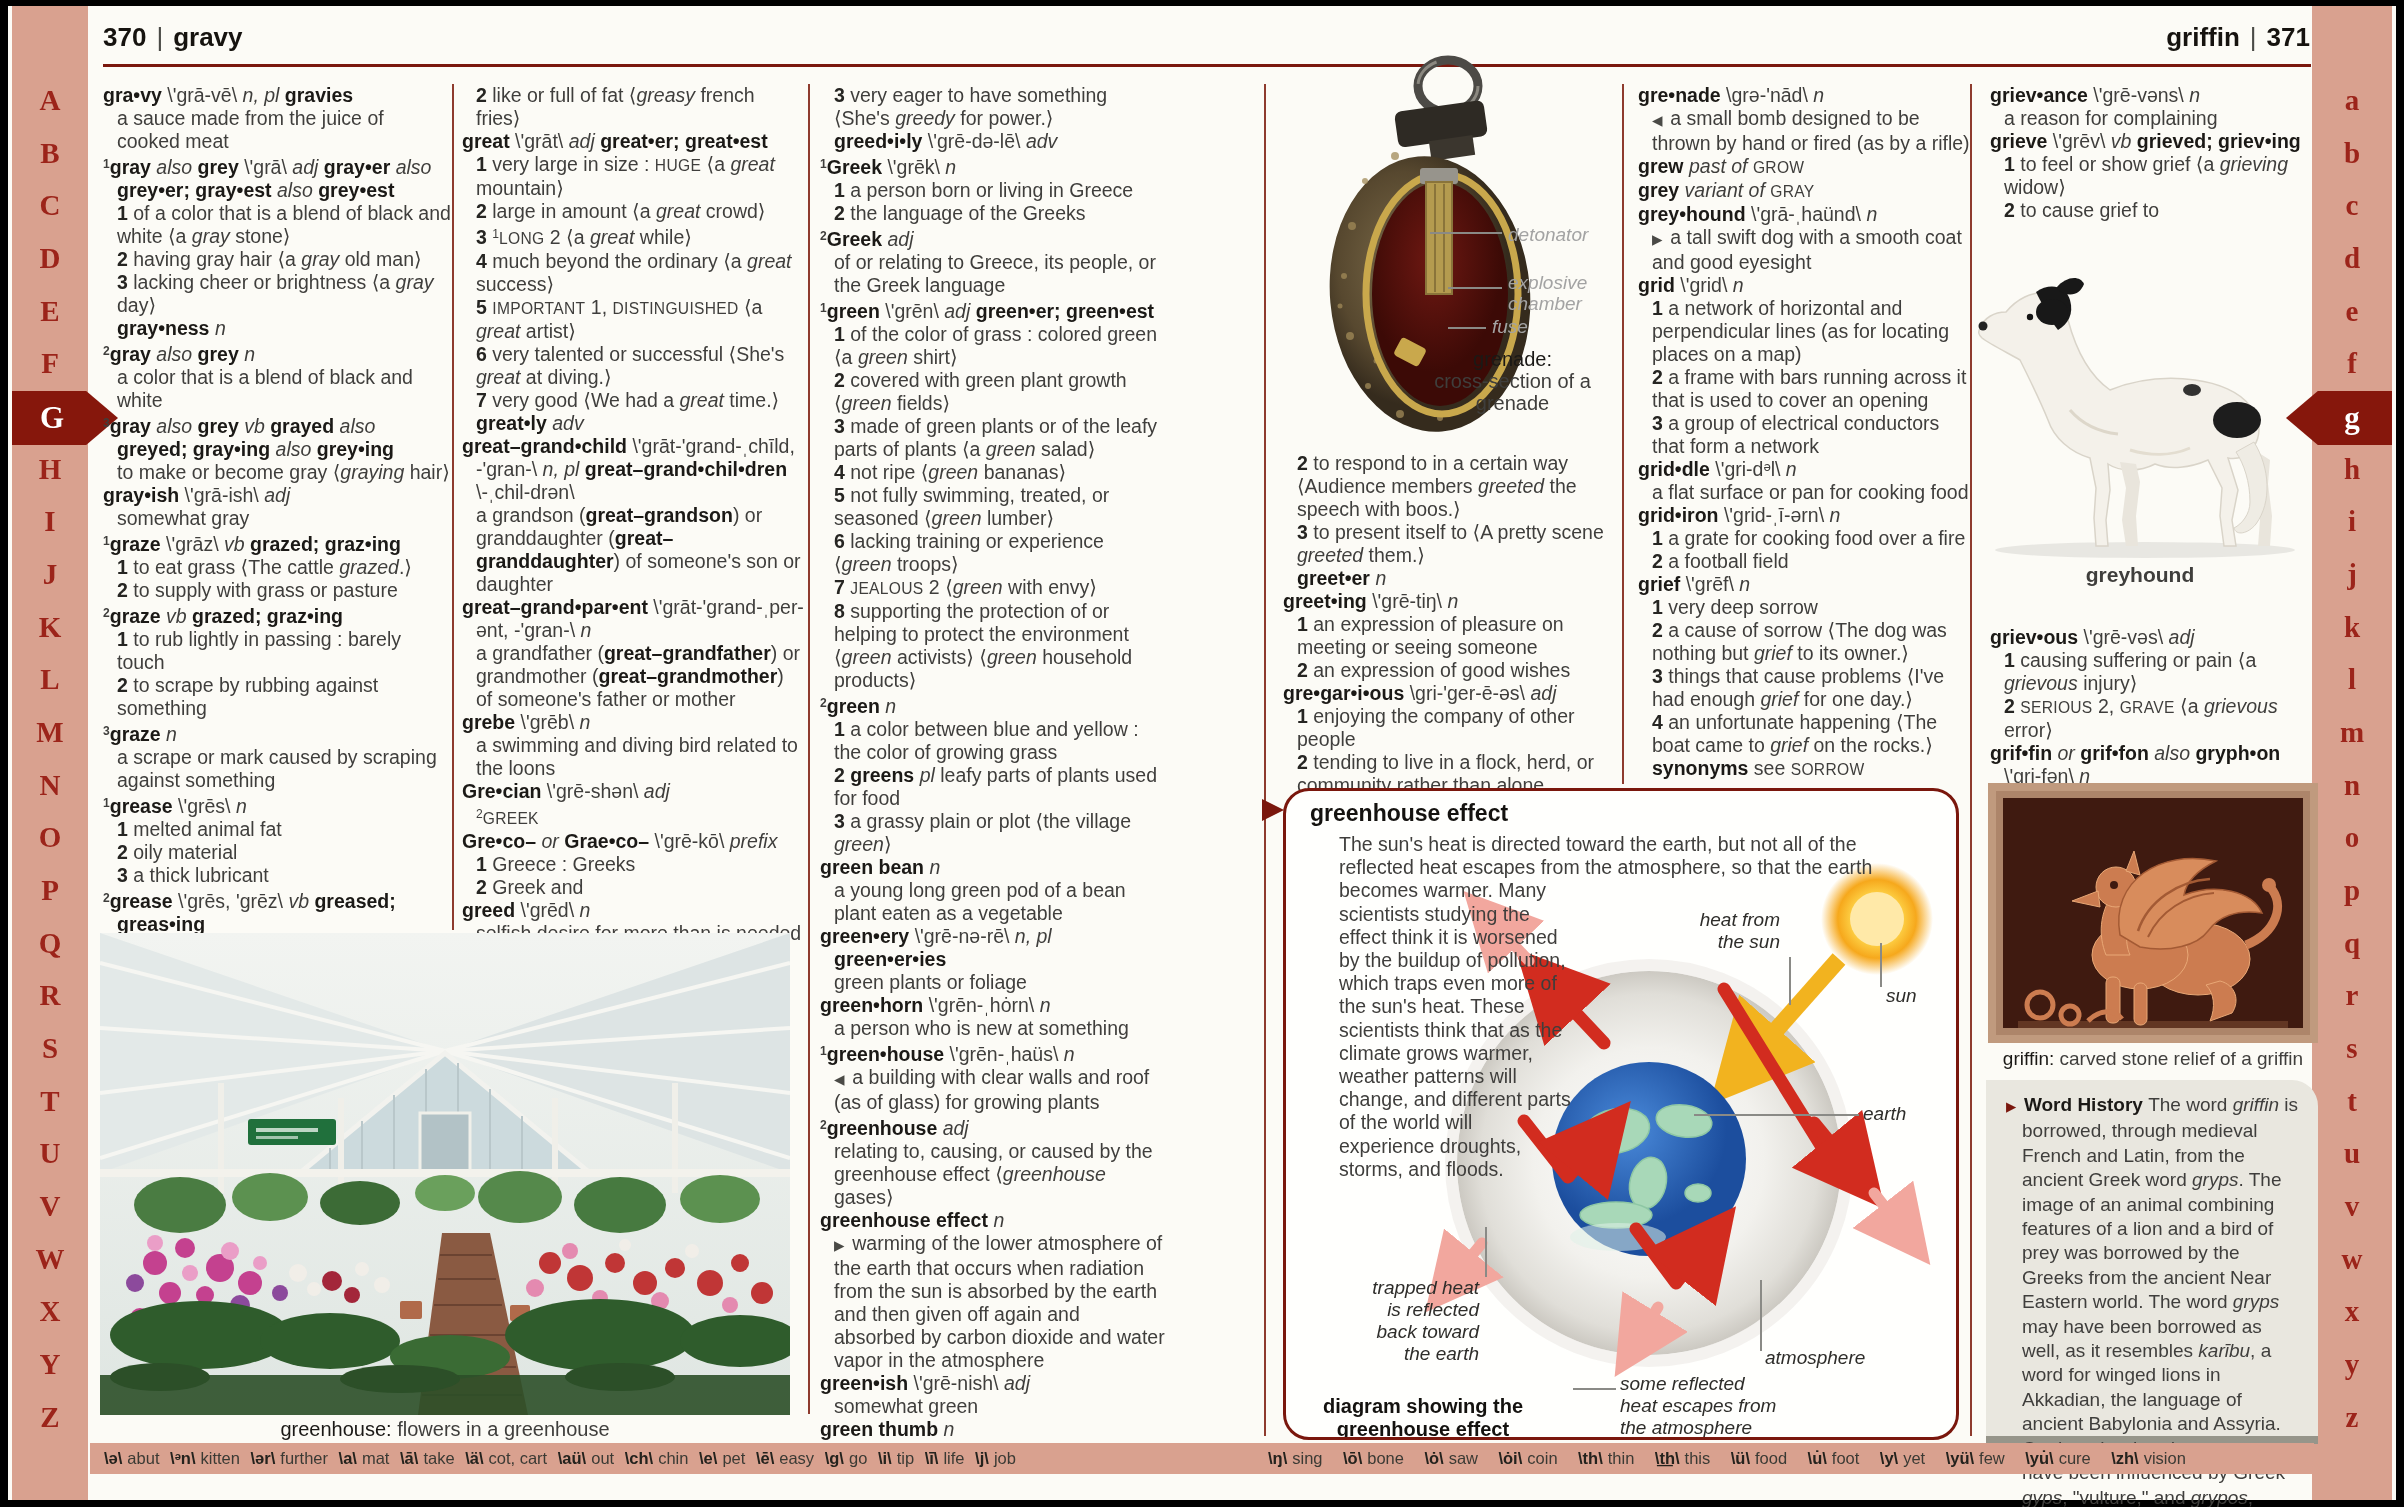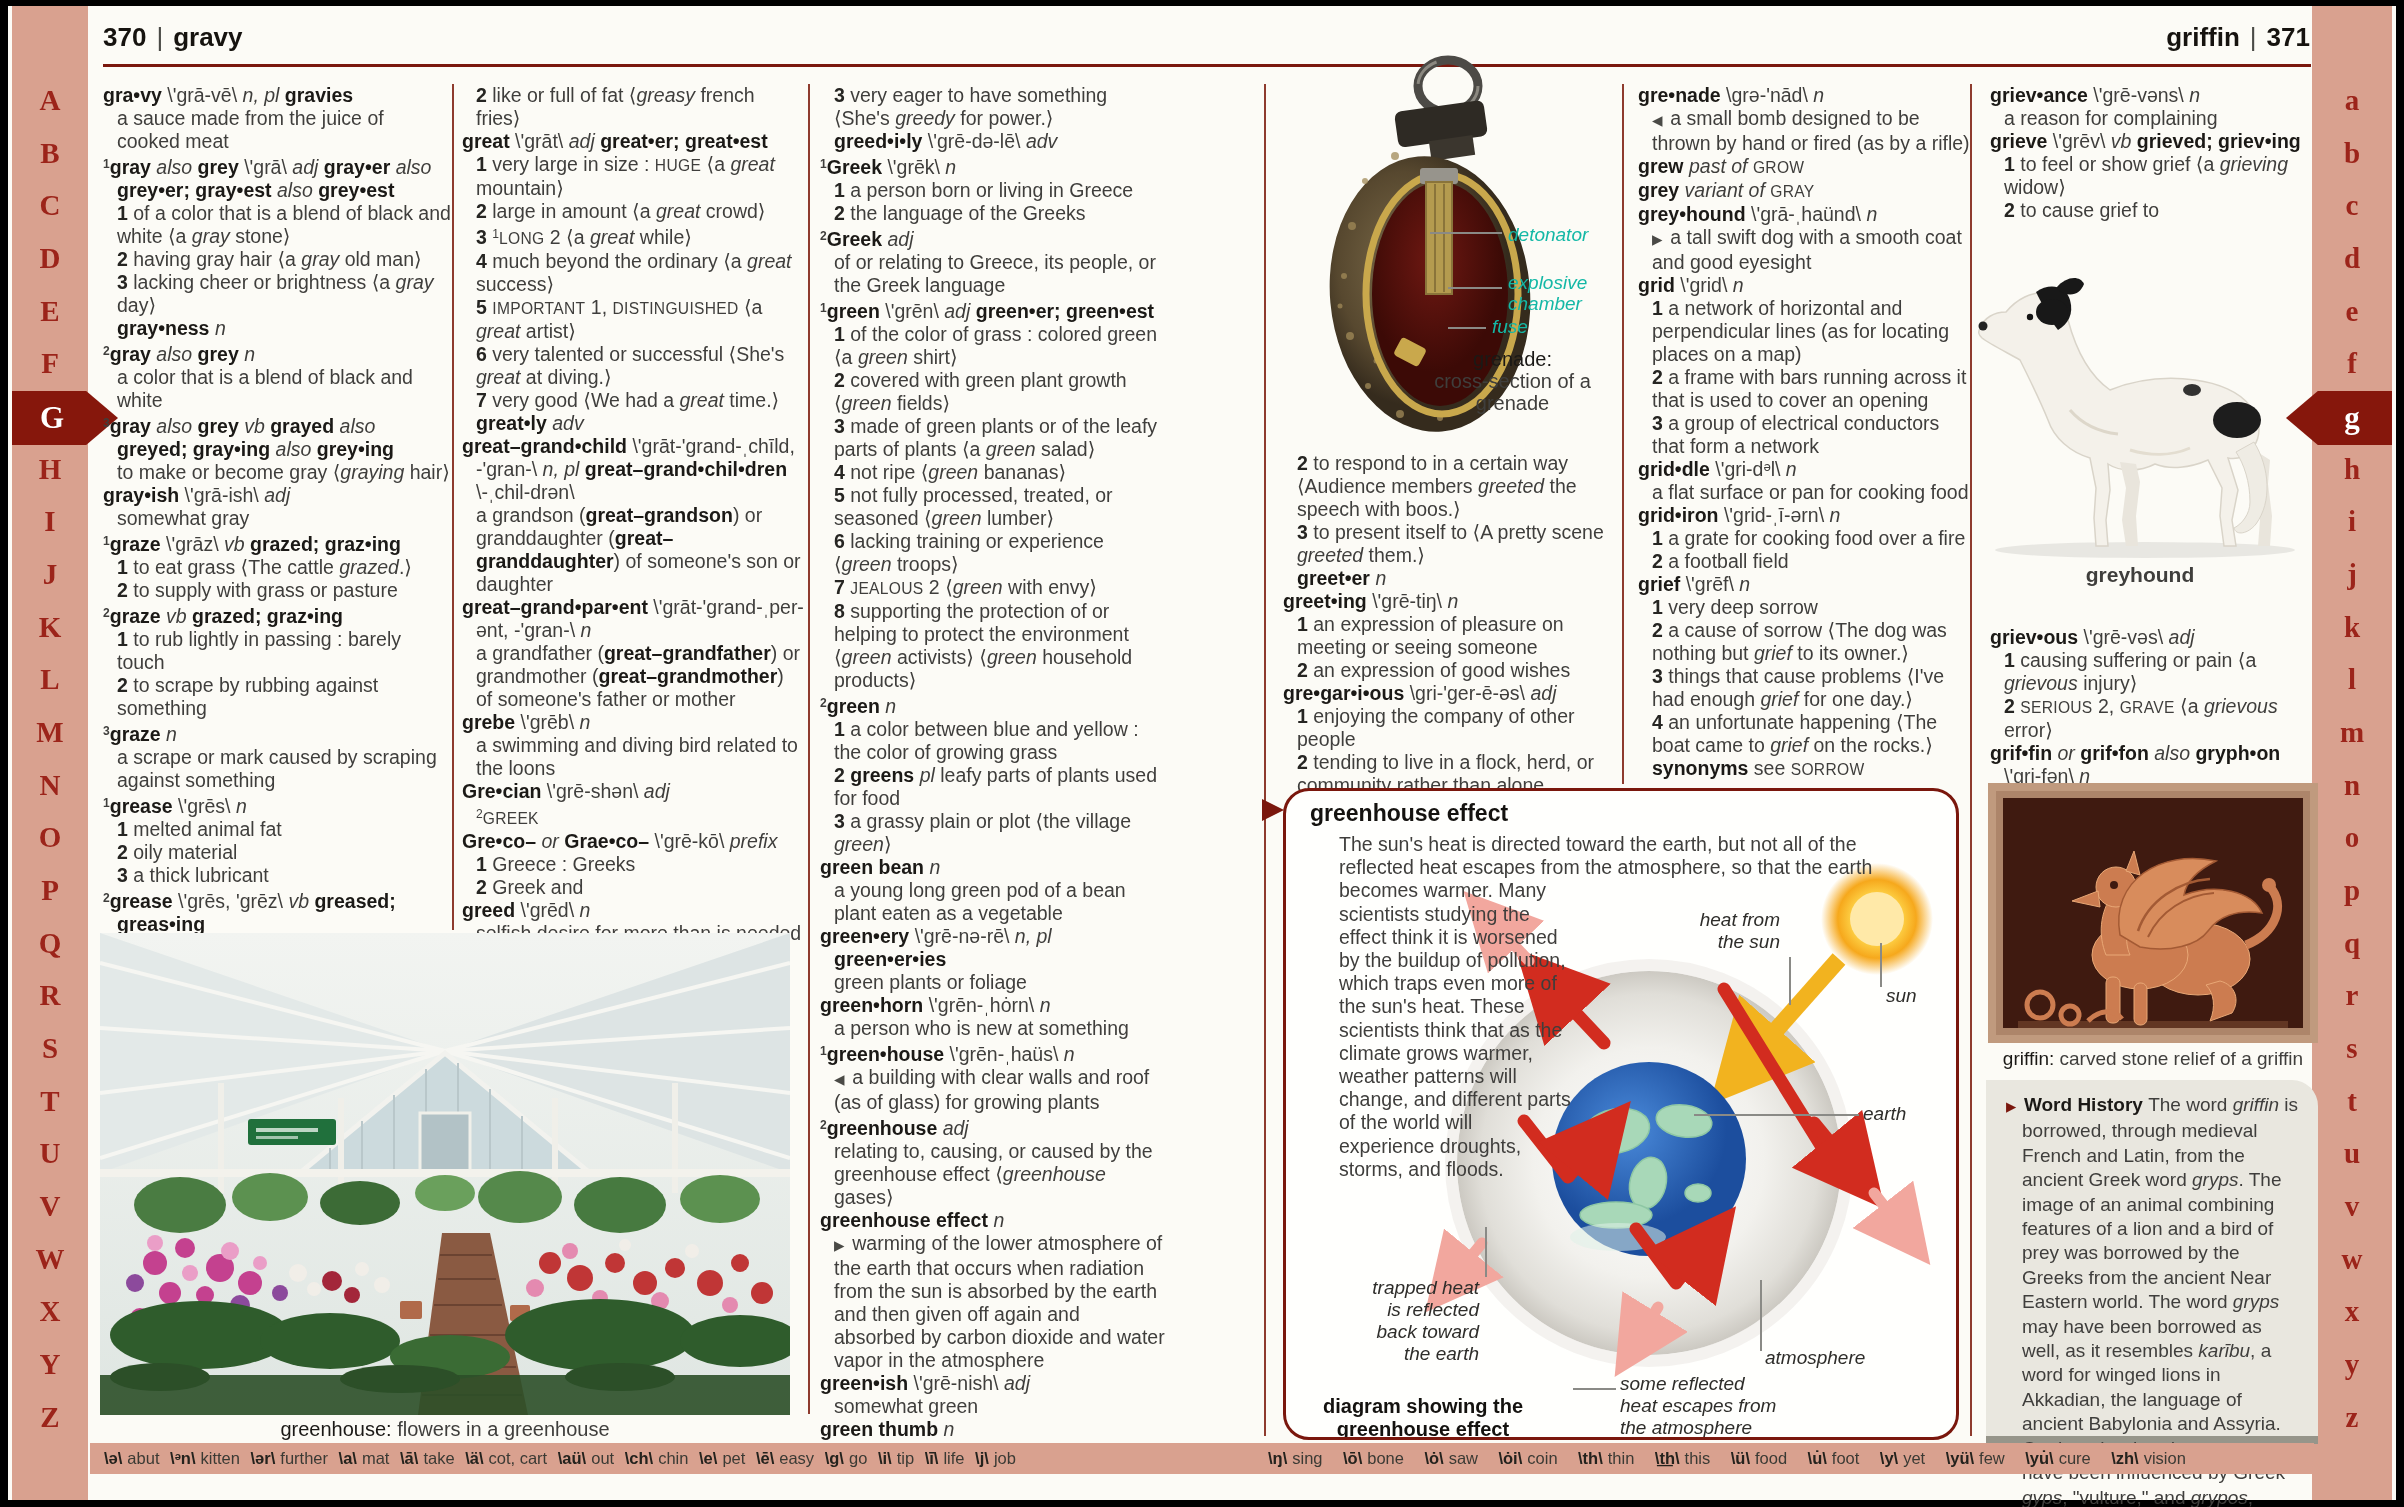--- a/index.html
+++ b/index.html
@@ -52,21 +52,21 @@
   .run-trir{font-size:0.7em;color:#7a170d;letter-spacing:2px;}
 
   
   .vdiv{position:absolute;width:2px;background:#8e3b2e;}
 
   
   .fig{position:absolute;}
   .figcap{position:absolute;text-align:center;font-size:20px;line-height:22px;color:#3f3e3c;}
   .figcap .run-h{font-weight:normal;}
   .prewrap{white-space:pre-line;}
-  .glabel{position:absolute;font-style:italic;font-size:19px;line-height:21px;color:#14b8a6;white-space:pre-line;}
+  .glabel{position:absolute;font-style:italic;font-size:19px;line-height:21px;color:#a3a3a3;white-space:pre-line;}
 
   
   #ghbox{position:absolute;left:1283px;top:788px;width:676px;height:652px;background:#fffffd;
          border:3.5px solid #7a170d;border-radius:26px;box-sizing:border-box;}
   #ghbox-marker{position:absolute;left:1262px;top:799px;width:0;height:0;
          border-left:22px solid #7a170d;border-top:11px solid transparent;border-bottom:11px solid transparent;}
   #ghbox .inner{position:absolute;inset:0;overflow:hidden;border-radius:22px;}
   #ghbox-title{position:absolute;left:24px;top:9px;font-size:23px;font-weight:bold;color:#14120f;z-index:3;}
   #ghbox-para{position:absolute;left:24px;top:42px;width:556px;font-size:19.5px;line-height:23.2px;z-index:2;margin-left:29px;}
   #ghbox-para .carve{float:right;width:322px;height:520px;
@@ -244,21 +244,21 @@
       <div class="blk blk-e"><span class="run-hs">1</span><span class="run-h">Greek</span><span class="run-p">  \'grēk\ </span><span class="run-i">n</span></div>
       <div class="blk blk-d"><span class="run-b">1</span><span class="run-p"> a person born or living in Greece</span></div>
       <div class="blk blk-d"><span class="run-b">2</span><span class="run-p"> the language of the Greeks</span></div>
       <div class="blk blk-e"><span class="run-hs">2</span><span class="run-h">Greek </span><span class="run-i">adj</span></div>
       <div class="blk blk-d"><span class="run-p">of or relating to Greece, its people, or the Greek language</span></div>
       <div class="blk blk-e"><span class="run-hs">1</span><span class="run-h">green</span><span class="run-p">  \'grēn\ </span><span class="run-i">adj </span><span class="run-h">green•er; green•est</span></div>
       <div class="blk blk-d"><span class="run-b">1</span><span class="run-p"> of the color of grass : colored green ⟨a </span><span class="run-i">green</span><span class="run-p"> shirt⟩</span></div>
       <div class="blk blk-d"><span class="run-b">2</span><span class="run-p"> covered with green plant growth ⟨</span><span class="run-i">green</span><span class="run-p"> fields⟩</span></div>
       <div class="blk blk-d"><span class="run-b">3</span><span class="run-p"> made of green plants or of the leafy parts of plants ⟨a </span><span class="run-i">green</span><span class="run-p"> salad⟩</span></div>
       <div class="blk blk-d"><span class="run-b">4</span><span class="run-p"> not ripe ⟨</span><span class="run-i">green</span><span class="run-p"> bananas⟩</span></div>
-      <div class="blk blk-d"><span class="run-b">5</span><span class="run-p"> not fully processed, treated, or seasoned ⟨</span><span class="run-i">green</span><span class="run-p"> lumber⟩</span></div>
+      <div class="blk blk-d"><span class="run-b">5</span><span class="run-p"> not fully swimming, treated, or seasoned ⟨</span><span class="run-i">green</span><span class="run-p"> lumber⟩</span></div>
       <div class="blk blk-d"><span class="run-b">6</span><span class="run-p"> lacking training or experience ⟨</span><span class="run-i">green</span><span class="run-p"> troops⟩</span></div>
       <div class="blk blk-d"><span class="run-b">7</span><span class="run-p"> </span><span class="run-sc">jealous</span><span class="run-p"> 2 ⟨</span><span class="run-i">green</span><span class="run-p"> with envy⟩</span></div>
       <div class="blk blk-d"><span class="run-b">8</span><span class="run-p"> supporting the protection of or helping to protect the environment ⟨</span><span class="run-i">green</span><span class="run-p"> activists⟩ ⟨</span><span class="run-i">green</span><span class="run-p"> household products⟩</span></div>
       <div class="blk blk-e"><span class="run-hs">2</span><span class="run-h">green </span><span class="run-i">n</span></div>
       <div class="blk blk-d"><span class="run-b">1</span><span class="run-p"> a color between blue and yellow : the color of growing grass</span></div>
       <div class="blk blk-d"><span class="run-b">2 </span><span class="run-h">greens </span><span class="run-i">pl </span><span class="run-p">leafy parts of plants used for food</span></div>
       <div class="blk blk-d"><span class="run-b">3</span><span class="run-p"> a grassy plain or plot ⟨the village </span><span class="run-i">green</span><span class="run-p">⟩</span></div>
       <div class="blk blk-e"><span class="run-h">green bean </span><span class="run-i">n</span></div>
       <div class="blk blk-d"><span class="run-p">a young long green pod of a bean plant eaten as a vegetable</span></div>
       <div class="blk blk-e"><span class="run-h">green•ery</span><span class="run-p">  \'grē-nə-rē\ </span><span class="run-i">n, pl </span><span class="run-h">green•er•ies</span></div>

